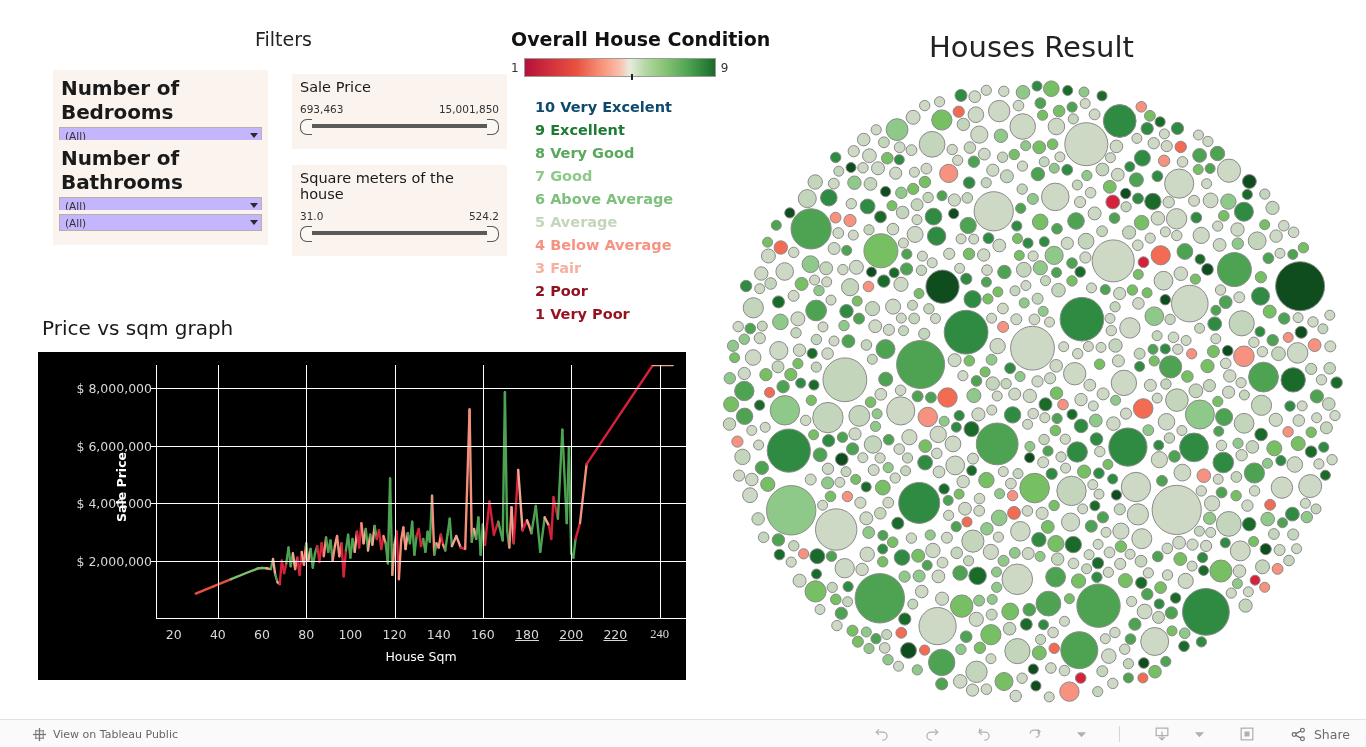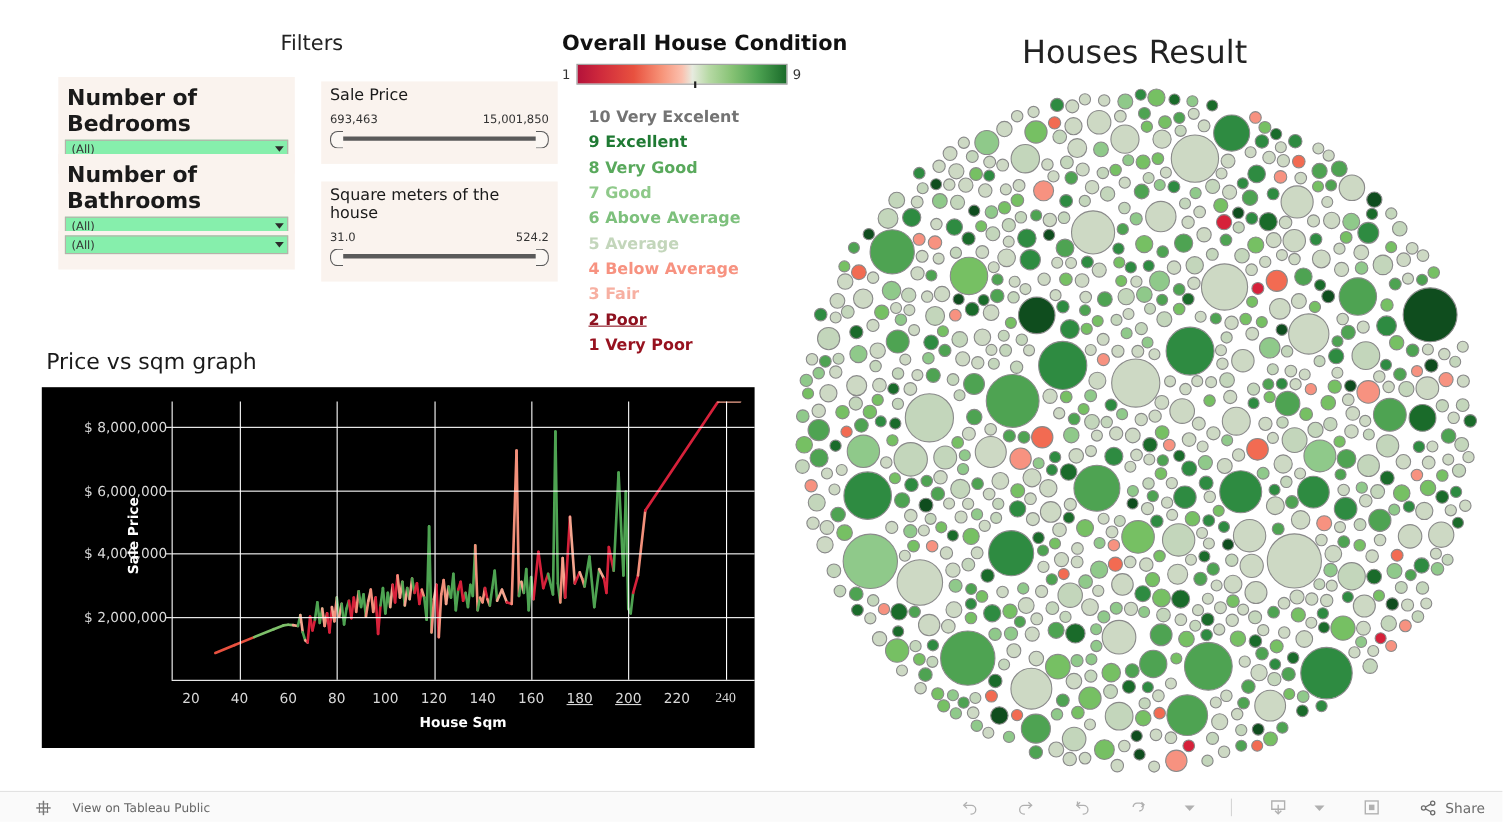--- a/index.html
+++ b/index.html
@@ -10,21 +10,21 @@
   }
   .abs{position:absolute;}
 
   
   #filters-title{left:255px;top:28px;font-size:19px;color:#222222;font-weight:400;}
   .filter-card{
     width:215px;background:#faf3ee;padding:4px 6px 14px 6px;box-sizing:border-box;
   }
   .filter-label{font-size:20px;color:#1a1a1a;font-weight:600;letter-spacing:-0.1px;margin:2px 0 3px 2px;}
   .filter-select{
-    height:17px;background:#86efac;border:1px solid #b7b0aa;
+    height:17px;background:#c4b5fd;border:1px solid #b7b0aa;
     display:flex;align-items:center;justify-content:space-between;
     padding:0 3px 0 5px;box-sizing:border-box;
   }
   .filter-value{font-size:10.5px;color:#333333;}
   .caret{width:0;height:0;border-left:4px solid transparent;border-right:4px solid transparent;
          border-top:5px solid #2b2b2b;}
 
   
   .slider-card{width:215px;background:#faf3ee;padding:5px 8px 16px 8px;box-sizing:border-box;}
   .slider-title{font-size:14.5px;color:#1a1a1a;font-weight:400;margin-bottom:8px;}
@@ -54,32 +54,32 @@
   #plot{position:absolute;left:118px;top:13px;width:530px;height:253px;}
   .gridline-h{position:absolute;left:0;width:100%;height:1.3px;background:#ffffff;}
   .gridline-v{position:absolute;top:0;height:100%;width:1.3px;background:#ffffff;}
   .ytick-label{position:absolute;right:534px;font-size:12.5px;color:#d8d8d8;
                transform:translateY(-50%);white-space:nowrap;}
   .ytick-mark{position:absolute;left:-6px;width:6px;height:1.3px;background:#ffffff;}
   .xtick-label{position:absolute;top:262px;font-size:12.5px;color:#d8d8d8;transform:translateX(-50%);}
   #xaxis-line{position:absolute;left:0;top:253px;width:100%;height:1.3px;background:#ffffff;}
   #yaxis-line{position:absolute;left:0;top:0;width:1.3px;height:253px;background:#ffffff;}
   #xaxis-title{position:absolute;left:118px;width:530px;top:297px;text-align:center;
-               font-size:12.5px;color:#ffffff;font-weight:700;}
+               font-size:12.5px;color:#ffffff;font-weight:400;}
   #yaxis-title{position:absolute;left:48px;top:135px;font-size:12.5px;color:#ffffff;font-weight:600;
                transform:translateY(-50%) rotate(-90deg);transform-origin:center;white-space:nowrap;}
 
   
   #bubble-title{left:929px;top:30px;font-size:29px;color:#222;font-weight:400;}
   #bubble-area{left:700px;top:80px;width:666px;height:625px;}
 
   
   #bottombar{left:0;top:719px;width:1366px;height:28px;background:#fafafa;border-top:1px solid #e2e2e2;
              display:flex;align-items:center;}
-  #tableau-link{display:flex;align-items:center;gap:19px;margin-left:32px;cursor:pointer;}
+  #tableau-link{display:flex;align-items:center;gap:6px;margin-left:32px;cursor:pointer;}
   #tableau-link span{font-size:11px;color:#666666;}
   #toolbar-right{margin-left:auto;display:flex;align-items:center;gap:32px;margin-right:16px;}
   .tb-ico{color:#b0b0b0;display:flex;align-items:center;cursor:pointer;}
   .tb-sep{width:1px;height:16px;background:#d5d5d5;}
   #share-btn{display:flex;align-items:center;gap:6px;cursor:pointer;}
   #share-btn span{font-size:12.5px;color:#6b6b6b;}
 </style>
 </head>
 <body>
 
@@ -136,29 +136,29 @@
 
 <div class="abs" id="legend-title">Overall House Condition</div>
 <div class="abs" id="legend-ramp-row">
   <span class="ramp-end">1</span>
   <div id="ramp">
       <div id="ramp-tick"></div>
     </div>
   <span class="ramp-end">9</span>
 </div>
 <div class="abs" id="legend-list">
-    <div class="legend-item" style="color: #737373;">10 Very Excelent</div>
+    <div class="legend-item" style="color: #0c4a6e;">10 Very Excelent</div>
     <div class="legend-item" style="color: rgb(31, 122, 51);">9 Excellent</div>
     <div class="legend-item" style="color: rgb(89, 169, 92);">8 Very Good</div>
     <div class="legend-item" style="color: rgb(143, 201, 138);">7 Good</div>
     <div class="legend-item" style="color: rgb(125, 192, 124);">6 Above Average</div>
     <div class="legend-item" style="color: rgb(195, 214, 187);">5 Average</div>
     <div class="legend-item" style="color: rgb(247, 146, 128);">4 Below Average</div>
     <div class="legend-item" style="color: rgb(247, 176, 162);">3 Fair</div>
-    <div class="legend-item" style="color: rgb(142, 18, 32); text-decoration: underline;">2 Poor</div>
+    <div class="legend-item" style="color: rgb(142, 18, 32);">2 Poor</div>
     <div class="legend-item" style="color: rgb(151, 18, 31);">1 Very Poor</div>
   </div>
 
 <div class="abs" id="chart-title">Price vs sqm graph</div>
 <div class="abs" id="chart-panel">
   <div id="plot">
     <div id="yaxis-line"></div>
     <div id="xaxis-line"></div>
     <svg id="line-svg" width="530" height="253" viewBox="0 0 530 253" preserveAspectRatio="none" style="position:absolute;left:0;top:0;">
         <line x1="39.75" y1="228.5625" x2="57.41666666666667" y2="221.375" stroke="#e8513f" stroke-width="2.4" stroke-linecap="round"></line>
@@ -313,21 +313,21 @@
       <div class="xtick-label" style="left: 150.167px;">80</div>
       <div class="xtick-label" style="left: 194.333px;">100</div>
       <div class="gridline-v" style="left: 238.5px;"></div>
       <div class="xtick-label" style="left: 238.5px;">120</div>
       <div class="xtick-label" style="left: 282.667px;">140</div>
       <div class="gridline-v" style="left: 326.833px;"></div>
       <div class="xtick-label" style="left: 326.833px;">160</div>
       <div class="xtick-label" style="left: 371px; text-decoration: underline;">180</div>
       <div class="gridline-v" style="left: 415.167px;"></div>
       <div class="xtick-label" style="left: 415.167px; text-decoration: underline;">200</div>
-      <div class="xtick-label" style="left: 459.333px;">220</div>
+      <div class="xtick-label" style="left: 459.333px; text-decoration: underline;">220</div>
       <div class="gridline-v" style="left: 503.5px;"></div>
       <div class="xtick-label" style="left: 503.5px; font-family: Liberation Serif, serif;">240</div>
     </div>
   <div id="yaxis-title">Sale Price</div>
   <div id="xaxis-title">House Sqm</div>
 </div>
 
 <div class="abs" id="bubble-title">Houses Result</div>
 <div class="abs" id="bubble-area">
   <svg id="bubble-svg" width="666" height="625">

